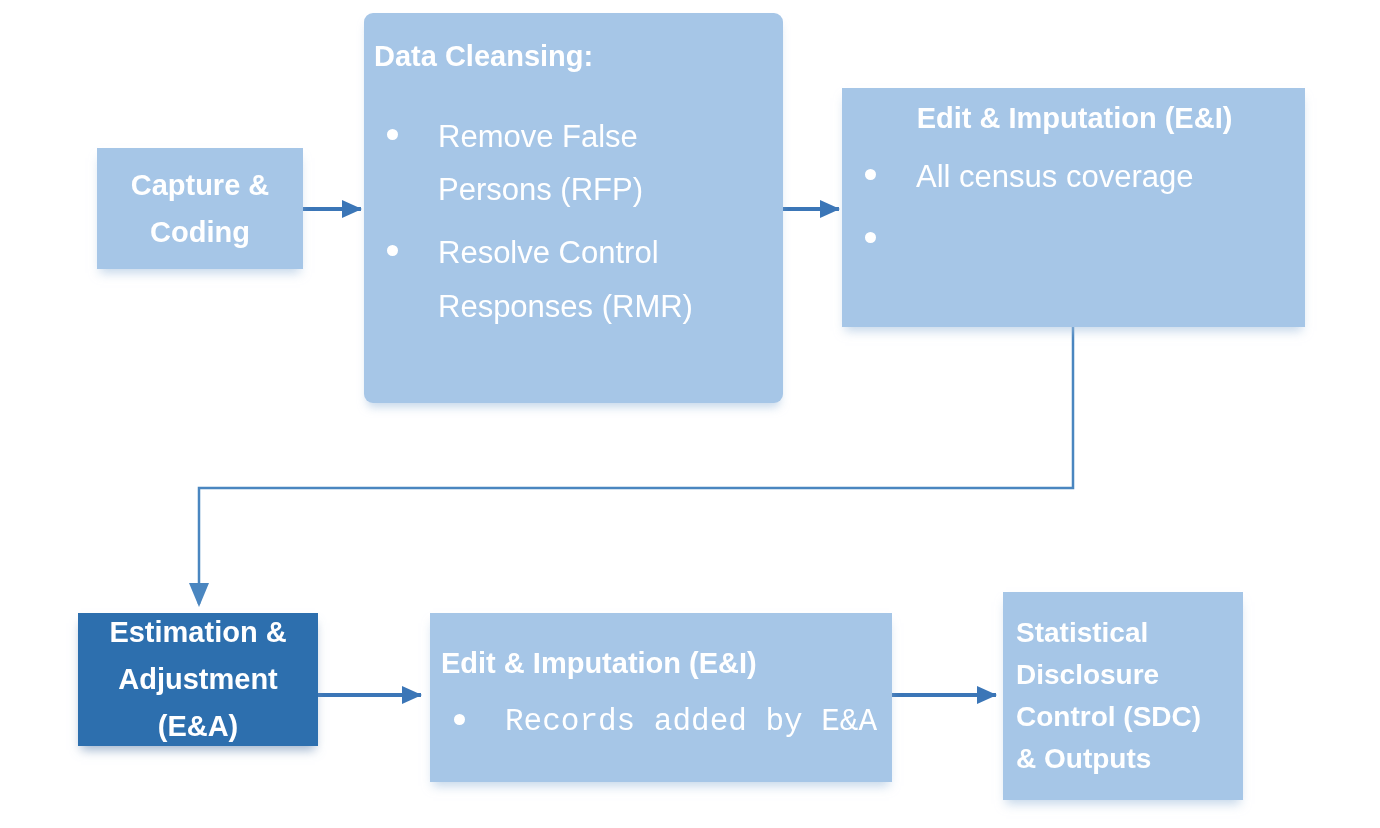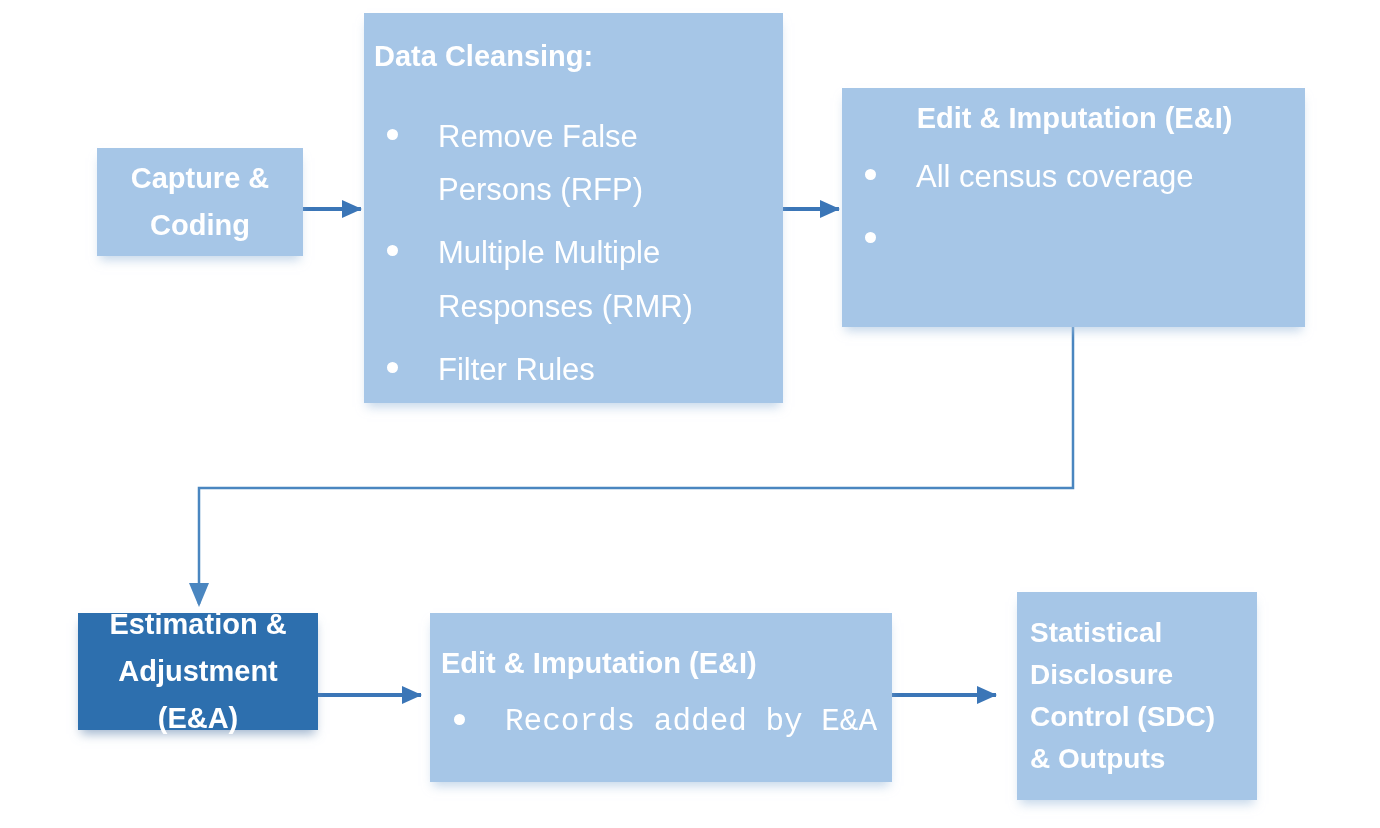--- a/index.html
+++ b/index.html
@@ -15,31 +15,31 @@
 
   .box{
     position:absolute;box-sizing:border-box;
     background:var(--box-light,#a6c6e7);
     color:var(--text,#ffffff);
     box-shadow:0 7px 10px -3px rgba(166,193,222,0.65);
   }
   .box.dark{background:var(--box-dark,#2d6fae);box-shadow:0 7px 10px -3px rgba(120,150,185,0.7);}
 
   .center{display:flex;align-items:center;justify-content:center;text-align:center;}
-  .vcl{display:flex;align-items:center;text-align:left;padding-left:13px;padding-right:8px;margin-left:14px;}
+  .vcl{display:flex;align-items:center;text-align:left;padding-left:13px;padding-right:8px;}
 
   .label{font-weight:bold;font-size:29px;line-height:1.62;white-space:pre-line;}
   .label.tight{line-height:1.5;font-size:28px;}
   .title{font-weight:bold;font-size:29px;line-height:1.2;}
 
   .bullet{display:flex;margin-bottom:10px;}
   .dot{width:11px;height:11px;border-radius:50%;background:var(--text,#ffffff);margin:19px 0 0 13px;flex:none;}
   .btext{font-size:31px;line-height:1.72;white-space:pre-line;margin-left:40px;}
 
-  .dc{padding:26px 8px 0 10px;}
+  .dc{padding:26px 8px 0 10px;border-radius:9px;}
   .dc .title{margin-bottom:36px;}
   .eit{padding:13px 8px 0 10px;}
   .eit .title{text-align:center;margin-bottom:14px;}
   .eib{display:flex;flex-direction:column;justify-content:center;padding:0 8px 0 11px;}
   .eib .title{margin-bottom:14px;}
   .eib .bullet{margin-bottom:0;font-family:Liberation Mono, monospace;}
 </style>
 </head>
 <body>
 
@@ -54,59 +54,55 @@
         <path d="M0,0 L24,10 L0,20 Z" class="ah2-fill"></path>
       </marker>
     </defs>
     <line class="arrow" x1="303" y1="209" x2="361" y2="209" marker-end="url(#ah)"></line>
     <line class="arrow" x1="783" y1="209" x2="839" y2="209" marker-end="url(#ah)"></line>
     <polyline class="connector" points="1073,327 1073,488 199,488 199,604" marker-end="url(#ah2)"></polyline>
     <line class="arrow" x1="318" y1="695" x2="421" y2="695" marker-end="url(#ah)"></line>
     <line class="arrow" x1="892" y1="695" x2="996" y2="695" marker-end="url(#ah)"></line>
   </svg>
 
-  <div class="box light center" style="left:97px;top:148px;width:206px;height:108px;">
+  <div class="box light center" style="left:97px;top:148px;width:206px;height:121px;">
     <div class="label">Capture &amp;
 Coding</div>
   </div>
 
   <div class="box light dc" style="left:364px;top:13px;width:419px;height:390px;">
     <div class="title">Data Cleansing:</div>
     <div class="bullets">
       <div class="bullet">
         <span class="dot"></span>
         <span class="btext">Remove False
 Persons (RFP)</span>
       </div>
       <div class="bullet">
         <span class="dot"></span>
-        <span class="btext">Multiple Multiple
+        <span class="btext">Resolve Control
 Responses (RMR)</span>
-      </div>
-      <div class="bullet">
-        <span class="dot"></span>
-        <span class="btext">Filter Rules</span>
       </div>
     </div>
   </div>
 
   <div class="box light eit" style="left:842px;top:88px;width:463px;height:239px;">
     <div class="title">Edit &amp; Imputation (E&amp;I)</div>
     <div class="bullets">
       <div class="bullet">
         <span class="dot"></span>
         <span class="btext">All census coverage</span>
       </div>
       <div class="bullet">
         <span class="dot"></span>
       </div>
     </div>
   </div>
 
-  <div class="box dark center" style="left:78px;top:613px;width:240px;height:117px;">
+  <div class="box dark center" style="left:78px;top:613px;width:240px;height:133px;">
     <div class="label">Estimation &amp;
 Adjustment
 (E&amp;A)</div>
   </div>
 
   <div class="box light eib" style="left:430px;top:613px;width:462px;height:169px;">
     <div class="title">Edit &amp; Imputation (E&amp;I)</div>
     <div class="bullets">
       <div class="bullet">
         <span class="dot"></span>

